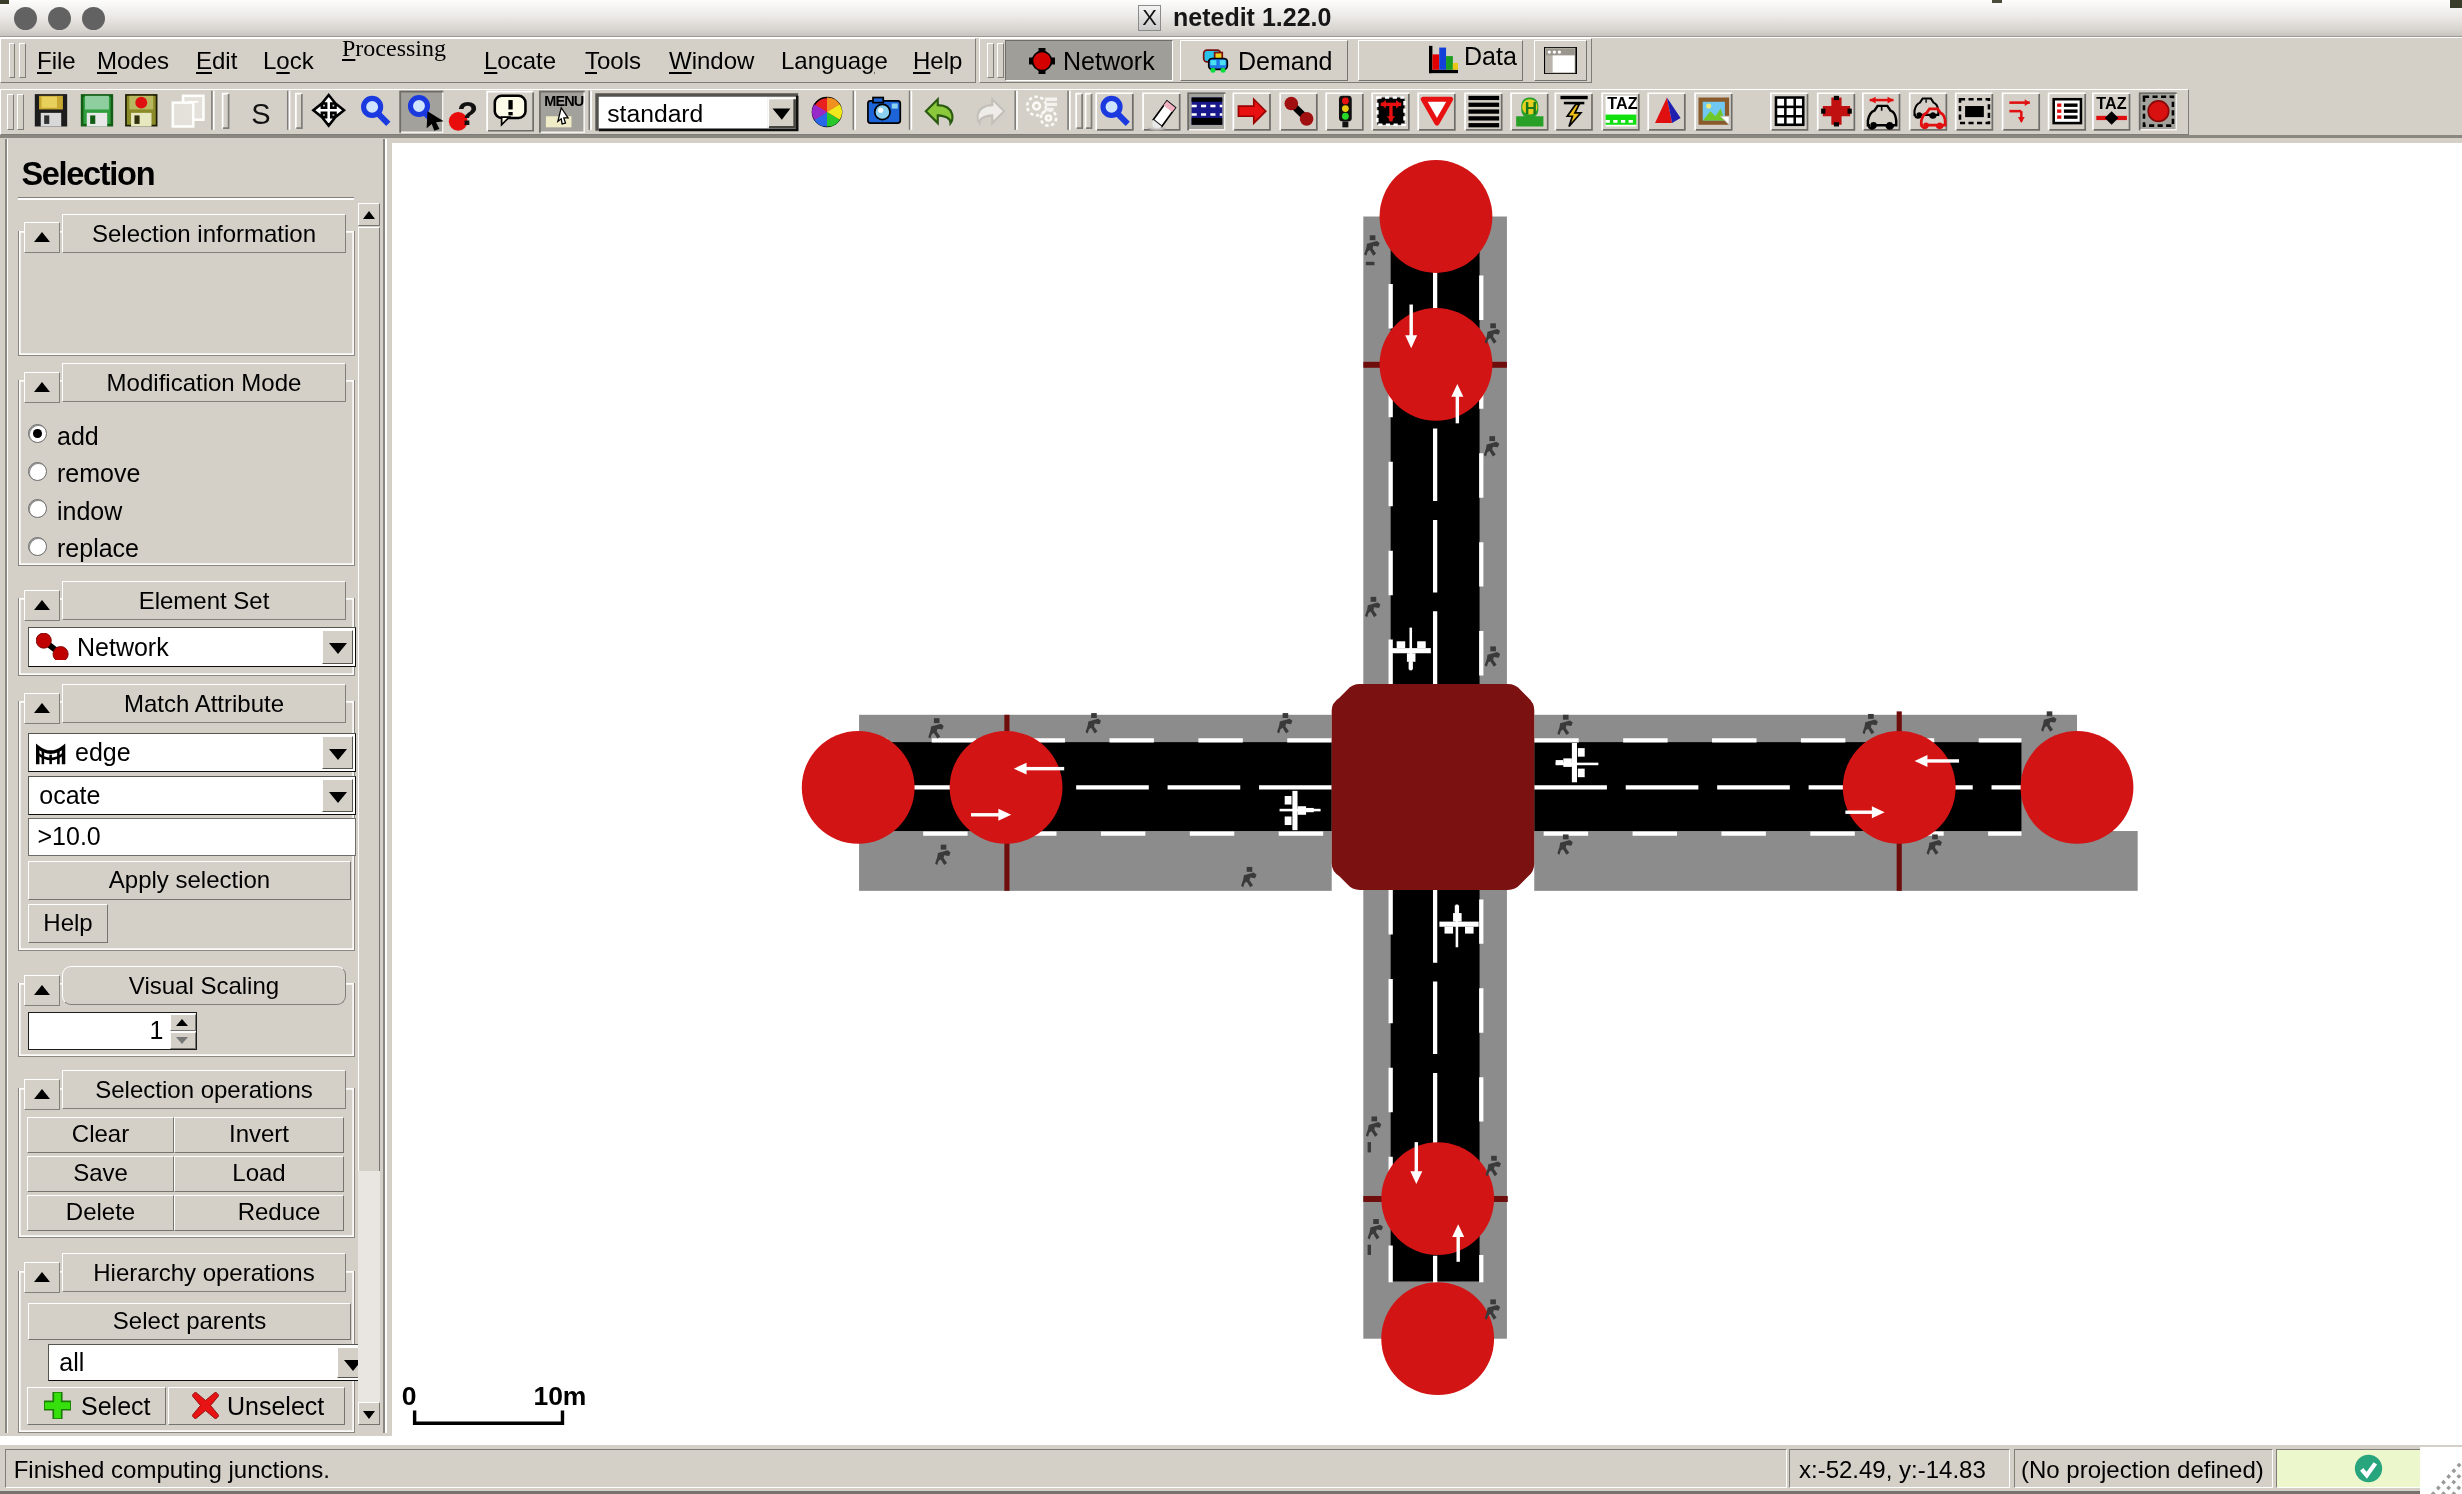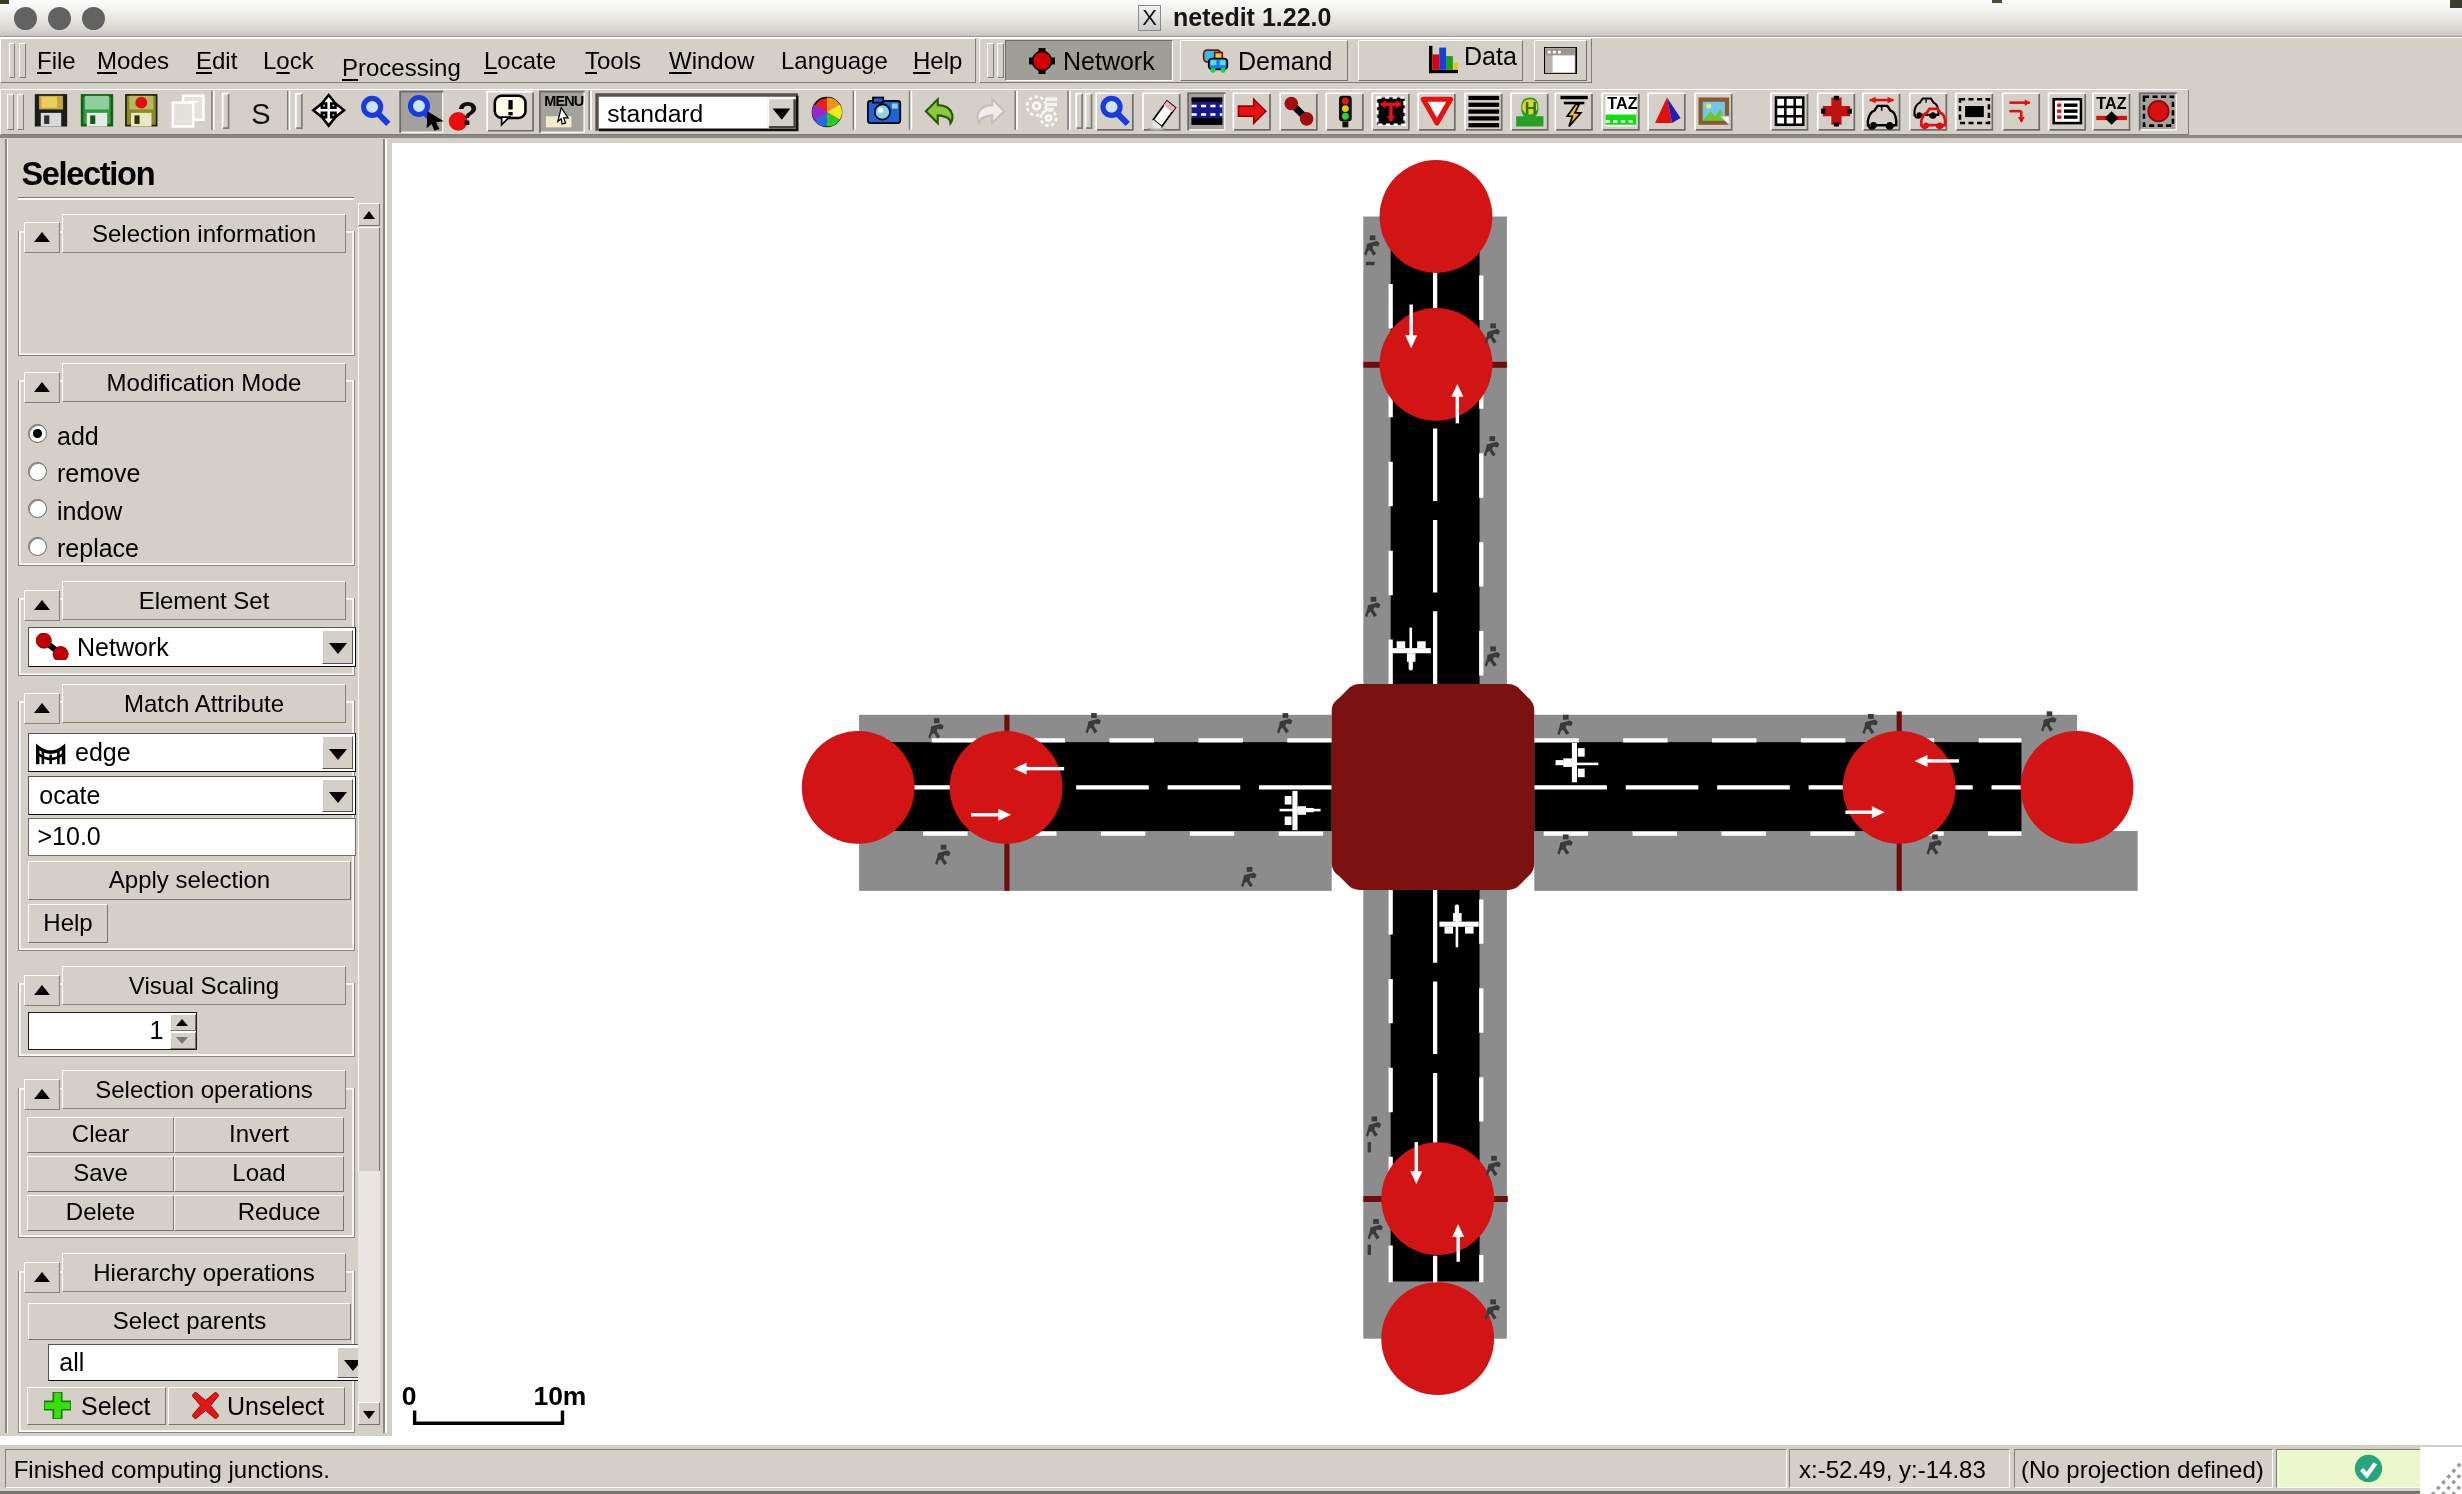--- a/index.html
+++ b/index.html
@@ -37,21 +37,21 @@
 <div class="abs" style="left:1992px;top:0;width:10.3px;height:3.4px;background:#4a4d3a;"></div>
 
 <div class="abs" style="left:0;top:38px;width:2462px;height:97px;background:#d4d0c8;"></div>
 <div class="abs raised" style="left:0;top:38px;width:976px;height:45px;"></div>
 <div class="abs grip" style="left:8.5px;top:43px;height:35px;"></div>
 <div class="abs grip" style="left:19px;top:43px;height:35px;"></div>
 <div class="abs mitem" style="left:37px;top:47px;"><u>F</u>ile</div>
 <div class="abs mitem" style="left:97px;top:47px;"><u>M</u>odes</div>
 <div class="abs mitem" style="left:196px;top:47px;"><u>E</u>dit</div>
 <div class="abs mitem" style="left:263px;top:47px;">L<u>o</u>ck</div>
-<div class="abs mitem" style="left:342px;top:54px;"><u>P</u>rocessing</div>
+<div class="abs mitem" style="left:342px;top:35px;font-family:Liberation Serif, serif;"><u>P</u>rocessing</div>
 <div class="abs mitem" style="left:484px;top:47px;"><u>L</u>ocate</div>
 <div class="abs mitem" style="left:585px;top:47px;"><u>T</u>ools</div>
 <div class="abs mitem" style="left:669px;top:47px;"><u>W</u>indow</div>
 <div class="abs mitem" style="left:781px;top:47px;">Langua<u>g</u>e</div>
 <div class="abs mitem" style="left:913px;top:47px;"><u>H</u>elp</div>
 <div class="abs raised" style="left:979px;top:38px;width:613px;height:45px;"></div>
 <div class="abs grip" style="left:987px;top:43px;height:35px;"></div>
 <div class="abs grip" style="left:997px;top:43px;height:35px;"></div>
 
 <div class="abs pressed" style="left:1005px;top:40px;width:168px;height:41px;"></div>
@@ -501,21 +501,21 @@
   <span class="abs" style="left:10.3px;top:4.3px;font-size:25px;">ocate</span>
   <span class="combtn"></span>
 </div>
 <div class="abs" style="left:28px;top:818px;width:328px;height:38px;background:#fff;border:1.7px solid #6f6d69;">
   <span class="abs" style="left:8.5px;top:3.4px;font-size:25px;">&gt;10.0</span>
 </div>
 <div class="abs pbtn" style="left:28px;top:861px;width:323px;height:39px;line-height:36px;">Apply selection</div>
 <div class="abs pbtn" style="left:28px;top:904px;width:80px;height:39px;line-height:36px;">Help</div>
 
 <div class="gframe" style="top:983px;height:74px;"></div>
-<div class="glabel" style="top:966px;">Visual Scaling</div>
+<div class="glabel" style="top:966px;border-radius:9px;">Visual Scaling</div>
 <div class="gbtn" style="top:975px;"></div>
 <div class="abs" style="left:28px;top:1012px;width:169px;height:38px;background:#fff;border:1.7px solid #1c1c1c;">
   <span class="abs" style="right:32.5px;top:3.4px;font-size:25px;">1</span>
 </div>
 <div class="abs pbtn" style="left:170px;top:1014px;width:26px;height:17px;"></div>
 <div class="abs" style="left:176px;top:1019px;width:0;height:0;border-left:6.8px solid transparent;border-right:6.8px solid transparent;border-bottom:7.7px solid #000;"></div>
 <div class="abs pbtn" style="left:170px;top:1032px;width:26px;height:17px;"></div>
 <div class="abs" style="left:176px;top:1037px;width:0;height:0;border-left:6.8px solid transparent;border-right:6.8px solid transparent;border-top:7.7px solid #777;"></div>
 
 <div class="gframe" style="top:1088px;height:150px;"></div>

